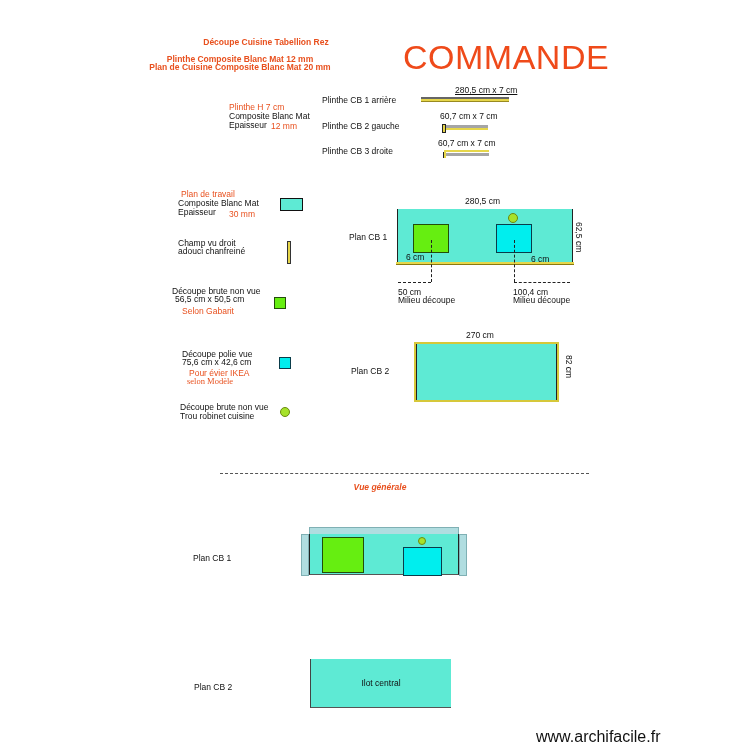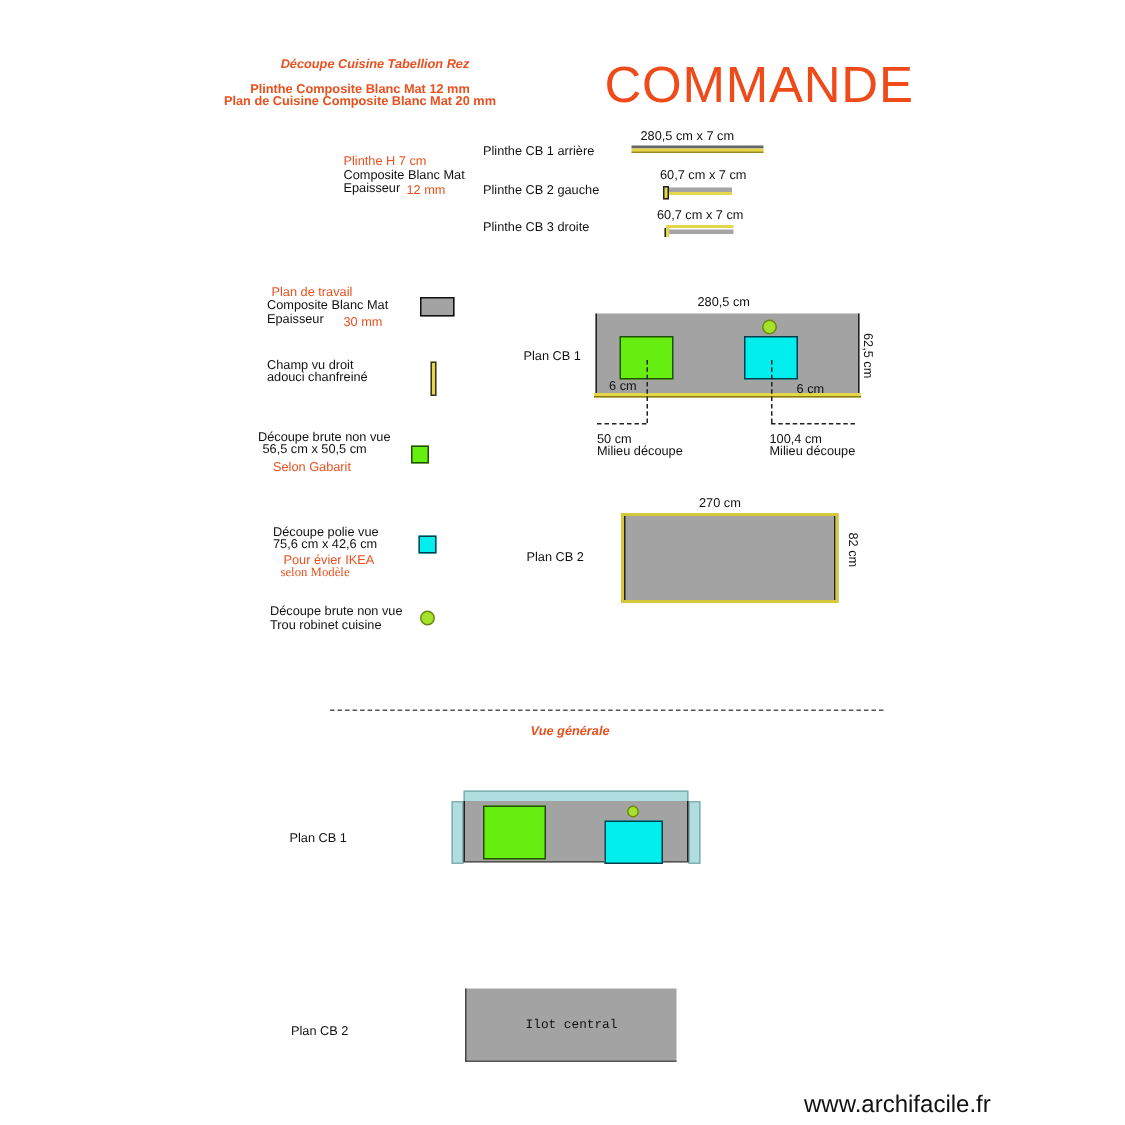--- a/index.html
+++ b/index.html
@@ -2,44 +2,44 @@
 <html><head>
 <meta charset="utf-8">
 <style>
   html, body { margin:0; padding:0; background:#ffffff; }
   body { width:750px; height:750px; position:relative; overflow:hidden; font-family:"Liberation Sans", sans-serif; color:#111; }
   .abs { position:absolute; }
   .t { font-size:8.5px; line-height:10px; white-space:nowrap; color:#111; }
   .o { color:#e8501e; }
   .ob { color:#e8501e; font-weight:bold; font-size:8.5px; line-height:9px; white-space:nowrap; text-align:center; }
   .big { font-size:34px; color:#ef4a1a; letter-spacing:0.5px; }
-  .gray { background:#a3a3a3;font-family:Liberation Mono, monospace; }
+  .gray { background:#5eead4; }
   .green { background:#66ee11; border:1px solid #234d0a; }
   .cyan { background:#00eeee; border:1px solid #0a3c4a; }
   .dot { width:8px; height:8px; border-radius:50%; background:#a6e22a; border:1px solid #6a8a10; }
   .vert { writing-mode:vertical-rl; }
   .dashh { border-top:1px dashed #222; height:0; }
   .dashv { border-left:1px dashed #222; width:0; }
   .yellow { background:#e6d64a; }
 </style>
 </head>
 <body>
 
-<div class="abs ob" style="left:140px;top:38px;width:220px;font-style:italic;">Découpe Cuisine Tabellion Rez</div>
+<div class="abs ob" style="left:156px;top:38px;width:220px;">Découpe Cuisine Tabellion Rez</div>
 <div class="abs ob" style="left:130px;top:55px;width:220px;">Plinthe Composite Blanc Mat 12 mm</div>
 <div class="abs ob" style="left:130px;top:63px;width:220px;">Plan de Cuisine Composite Blanc Mat 20 mm</div>
 <div class="abs big" style="left:403px;top:38px;">COMMANDE</div>
 
 <div class="abs t o" style="left:229px;top:102px;">Plinthe H 7 cm</div>
 <div class="abs t" style="left:229px;top:111px;">Composite Blanc Mat</div>
 <div class="abs t" style="left:229px;top:120px;">Epaisseur</div>
 <div class="abs t o" style="left:271px;top:121px;">12 mm</div>
 
 <div class="abs t" style="left:322px;top:95px;">Plinthe CB 1 arrière</div>
-<div class="abs t" style="left:427px;top:85px;">280,5 cm x 7 cm</div>
+<div class="abs t" style="left:455px;top:85px;text-decoration:underline;">280,5 cm x 7 cm</div>
 <div class="abs" style="left:421px;top:97px;width:88px;height:2px;background:#666;"></div>
 <div class="abs yellow" style="left:421px;top:99px;width:88px;height:2px;border-bottom:1px solid #998a20;"></div>
 
 <div class="abs t" style="left:322px;top:121px;">Plinthe CB 2 gauche</div>
 <div class="abs t" style="left:440px;top:111px;">60,7 cm x 7 cm</div>
 <div class="abs yellow" style="left:442px;top:124px;width:2px;height:7px;border:1px solid #222;"></div>
 <div class="abs" style="left:446px;top:125px;width:42px;height:3px;background:#a5a5a5;"></div>
 <div class="abs yellow" style="left:446px;top:128px;width:42px;height:2px;"></div>
 
 <div class="abs t" style="left:322px;top:146px;">Plinthe CB 3 droite</div>

